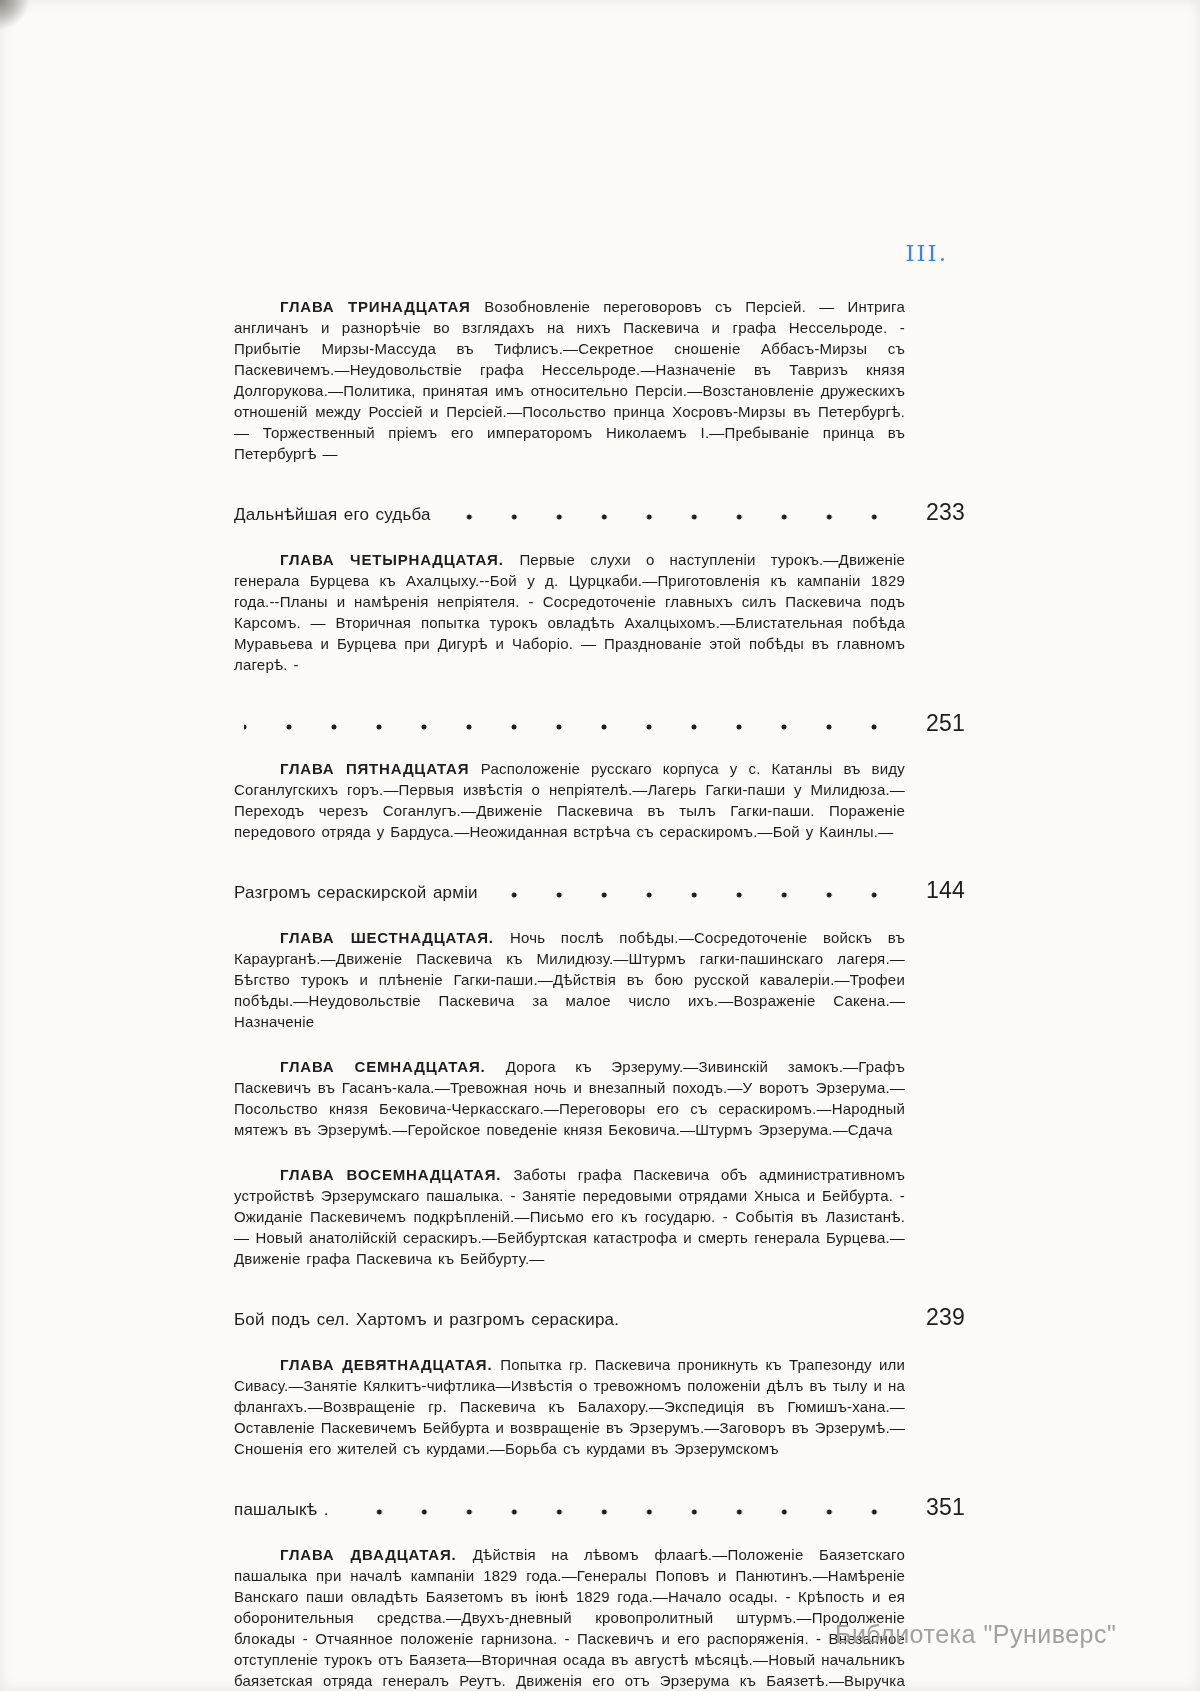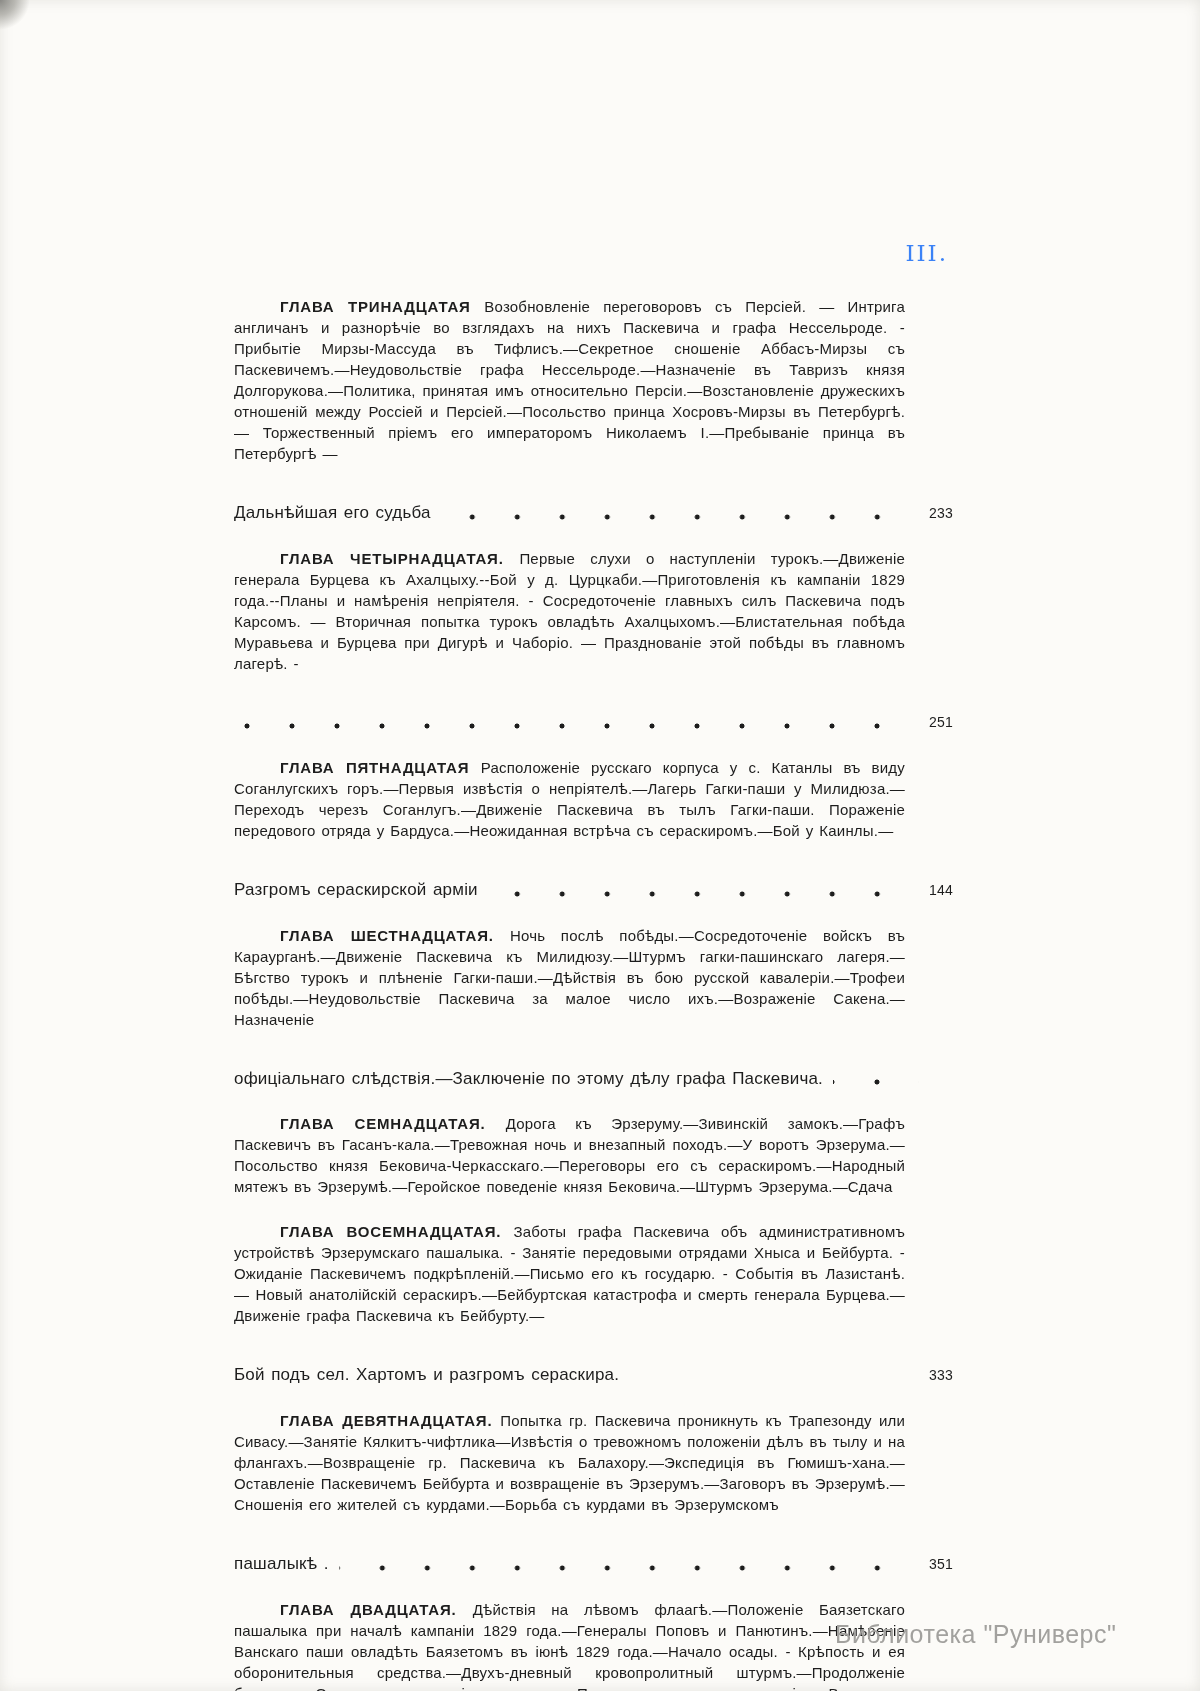--- a/index.html
+++ b/index.html
@@ -59,23 +59,23 @@
     margin:0 10px;
     align-self:center;
     position:relative;top:4px;
     background-image:radial-gradient(circle at 3px 3px,#1d1d1d 2.2px,rgba(0,0,0,0) 2.8px);
     background-size:45px 7px;
     background-repeat:repeat-x;
     background-position:right center;
   }
   .leader.no-dots{background-image:none;}
   .page-num{
-    min-width:36px;text-align:left;
+    min-width:36px;text-align:right;
     flex-shrink:0;
-    font-size:14px;
+    font-size:23px;
   }
   .watermark{
     position:absolute;
     left:835px;top:1620px;
     font-size:25px;
     color:#a2a19e;
     letter-spacing:0.5px;
   }
 </style>
 </head>
@@ -108,37 +108,32 @@
     <p class="entry-text"><span class="chapter-heading">ГЛАВА ПЯТНАДЦАТАЯ </span><span class="chapter-summary">Расположеніе русскаго корпуса у с. Катанлы въ виду Соганлугскихъ горъ.—Первыя извѣстія о непріятелѣ.—Лагерь Гагки-паши у Милидюза.—Переходъ черезъ Соганлугъ.—Движеніе Паскевича въ тылъ Гагки-паши. Пораженіе передового отряда у Бардуса.—Неожиданная встрѣча съ сераскиромъ.—Бой у Каинлы.—</span></p>
     <div class="entry-last">
       <span class="fragment">Разгромъ сераскирской арміи</span>
       <span class="leader"></span>
       <span class="page-num">144</span>
     </div>
   </div>
 
   <div class="entry">
     <p class="entry-text"><span class="chapter-heading">ГЛАВА ШЕСТНАДЦАТАЯ. </span><span class="chapter-summary">Ночь послѣ побѣды.—Сосредоточеніе войскъ въ Караурганѣ.—Движеніе Паскевича къ Милидюзу.—Штурмъ гагки-пашинскаго лагеря.—Бѣгство турокъ и плѣненіе Гагки-паши.—Дѣйствія въ бою русской кавалеріи.—Трофеи побѣды.—Неудовольствіе Паскевича за малое число ихъ.—Возраженіе Сакена.—Назначеніе</span></p>
-    <div class="entry-last">
-      <span class="fragment">офиціальнаго слѣдствія.—Заключеніе по этому дѣлу графа Паскевича.</span>
-      <span class="leader"></span>
-      <span class="page-num"></span>
-    </div>
   </div>
 
   <div class="entry">
     <p class="entry-text"><span class="chapter-heading">ГЛАВА СЕМНАДЦАТАЯ. </span><span class="chapter-summary">Дорога къ Эрзеруму.—Зивинскій замокъ.—Графъ Паскевичъ въ Гасанъ-кала.—Тревожная ночь и внезапный походъ.—У воротъ Эрзерума.—Посольство князя Бековича-Черкасскаго.—Переговоры его съ сераскиромъ.—Народный мятежъ въ Эрзерумѣ.—Геройское поведеніе князя Бековича.—Штурмъ Эрзерума.—Сдача</span></p>
   </div>
 
   <div class="entry">
     <p class="entry-text"><span class="chapter-heading">ГЛАВА ВОСЕМНАДЦАТАЯ. </span><span class="chapter-summary">Заботы графа Паскевича объ административномъ устройствѣ Эрзерумскаго пашалыка. - Занятіе передовыми отрядами Хныса и Бейбурта. - Ожиданіе Паскевичемъ подкрѣпленій.—Письмо его къ государю. - Событія въ Лазистанѣ.— Новый анатолійскій сераскиръ.—Бейбуртская катастрофа и смерть генерала Бурцева.— Движеніе графа Паскевича къ Бейбурту.—</span></p>
     <div class="entry-last">
       <span class="fragment">Бой подъ сел. Хартомъ и разгромъ сераскира.</span>
       <span class="leader no-dots"></span>
-      <span class="page-num">333</span>
+      <span class="page-num">239</span>
     </div>
   </div>
 
   <div class="entry">
     <p class="entry-text"><span class="chapter-heading">ГЛАВА ДЕВЯТНАДЦАТАЯ. </span><span class="chapter-summary">Попытка гр. Паскевича проникнуть къ Трапезонду или Сивасу.—Занятіе Кялкитъ-чифтлика—Извѣстія о тревожномъ положеніи дѣлъ въ тылу и на флангахъ.—Возвращеніе гр. Паскевича къ Балахору.—Экспедиція въ Гюмишъ-хана.—Оставленіе Паскевичемъ Бейбурта и возвращеніе въ Эрзерумъ.—Заговоръ въ Эрзерумѣ.—Сношенія его жителей съ курдами.—Борьба съ курдами въ Эрзерумскомъ</span></p>
     <div class="entry-last">
       <span class="fragment">пашалыкѣ .</span>
       <span class="leader"></span>
       <span class="page-num">351</span>
     </div>

